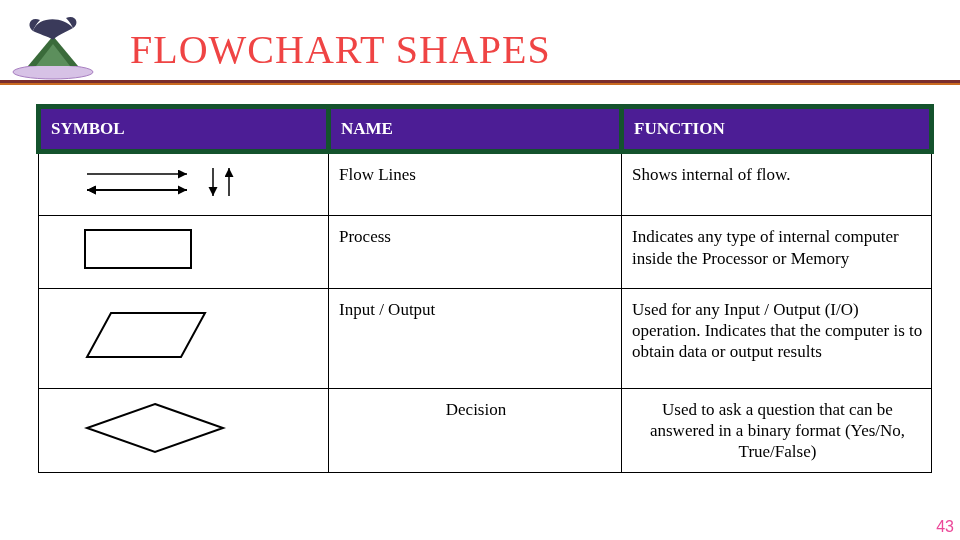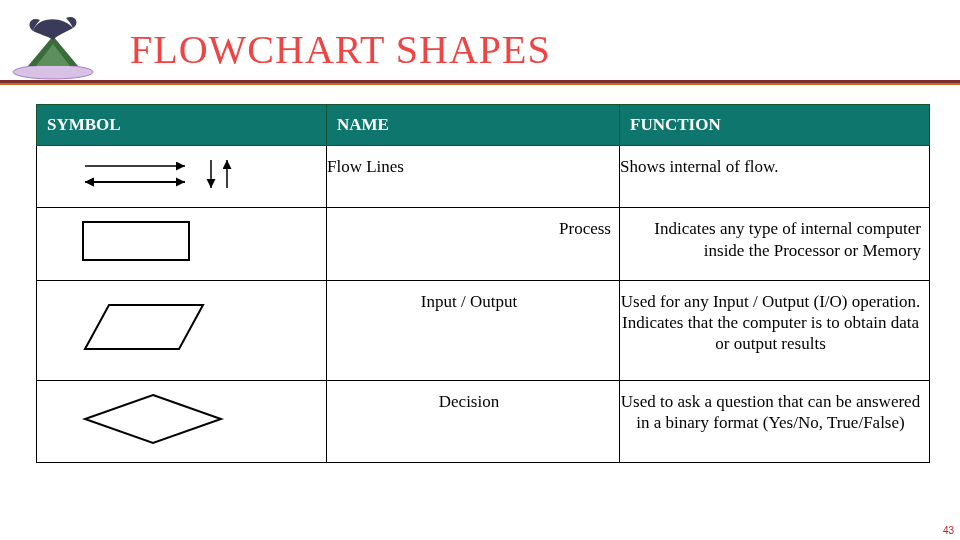--- a/index.html
+++ b/index.html
@@ -45,52 +45,52 @@
     top: 104px;
     width: 893px;
     border-collapse: collapse;
     table-layout: fixed;
     font-size: 17px;
   }
   .table col.c1 { width: 290px; }
   .table col.c2 { width: 293px; }
   .table col.c3 { width: 310px; }
   .table th {
-    background: #0f766e;
+    background: #4c1d95;
     color: #fff;
     text-align: left;
     font-weight: bold;
     padding: 10px 8px 10px 10px;
-    border: 1px solid #14532d;
+    border: 5px solid #14532d;
     font-family: "Times New Roman", serif;
   }
   .table td {
     border: 1px solid #000;
     vertical-align: top;
-    padding: 10px 8px 10px 0;
+    padding: 10px 8px 10px 10px;
     font-family: "Times New Roman", serif;
     line-height: 1.25;
   }
   .table td.sym {
     vertical-align: middle;
     text-align: left;
     padding-left: 44px;
     height: auto;
   }
   .r-flow  { height: 40px; }
-  .r-proc  { height: 62px; text-align: right; }
-  .r-io    { height: 100px; text-align: center; }
+  .r-proc  { height: 62px; }
+  .r-io    { height: 100px; }
   .r-dec   { height: 78px; text-align: center; }
   .r-off   { height: 54px; }
   .page-num {
     position: absolute;
     right: 6px;
     bottom: 4px;
-    font-size: 10px;
-    color: #b91c1c;
+    font-size: 16px;
+    color: #ec4899;
     font-family: Arial, sans-serif;
   }
 </style>
 </head>
 <body>
 
 <div class="logo">
   <svg viewBox="0 0 90 84">
     <ellipse cx="45" cy="66" rx="40" ry="7" fill="#d7c2e6" stroke="#a87fc1" stroke-width="1"></ellipse>
     <path d="M20 60 L45 30 L70 60 Z" fill="#3a6b3a"></path>

